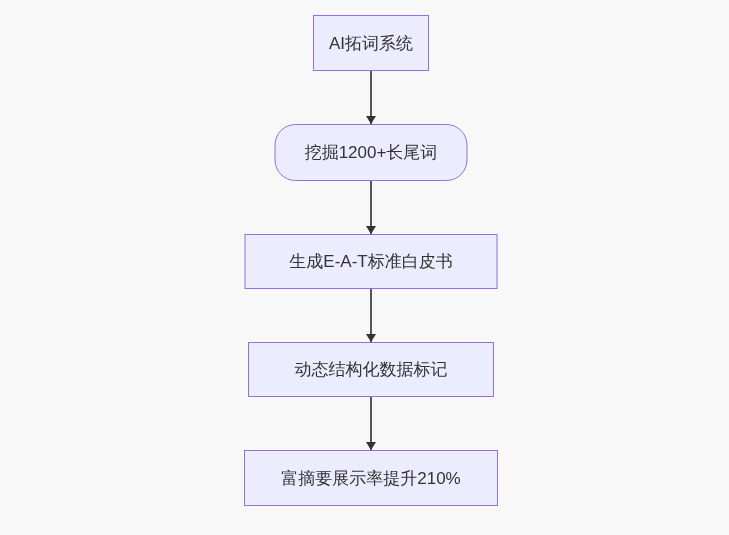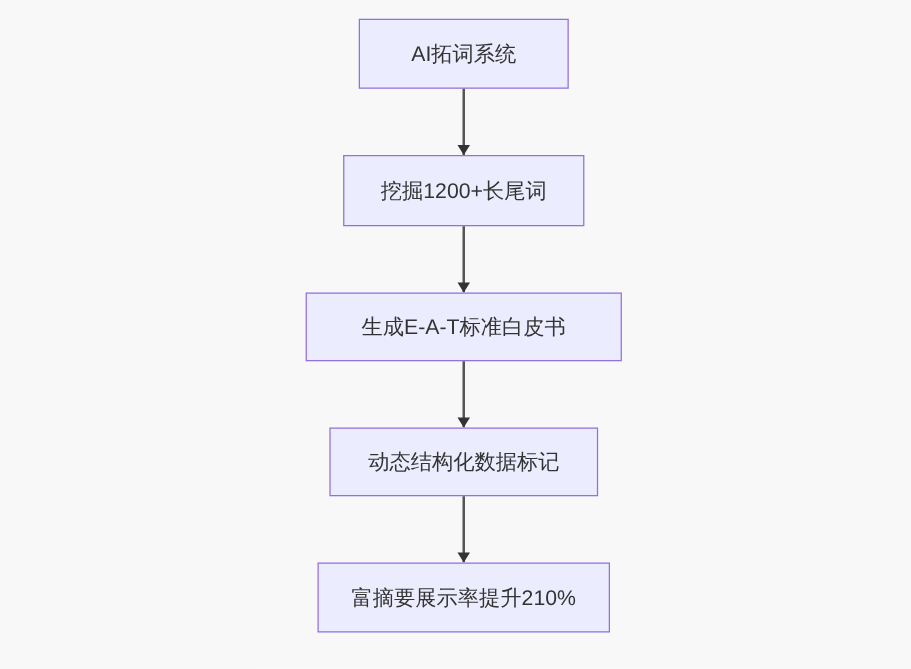--- a/index.html
+++ b/index.html
@@ -23,25 +23,25 @@
     border: 1px solid var(--node-border, #9370DB);
     color: var(--text, #333333);
     font-size: 17px;
     line-height: 1;
     display: flex;
     align-items: center;
     justify-content: center;
     white-space: nowrap;
     text-align: center;
   }
-  .node.n1 { top: 15px;  width: 168px; height: 56px; }
-  .node.n2 { top: 124px; width: 193px; height: 57px; }
+  .node.n1 { top: 15px;  width: 116px; height: 56px; }
+  .node.n2 { top: 124px; width: 193px; height: 57px; border-radius: 21px; }
   .node.n3 { top: 234px; width: 253px; height: 55px; }
-  .node.n4 { top: 342px; width: 215px; height: 55px; }
-  .node.n5 { top: 450px; width: 234px; height: 56px; }
+  .node.n4 { top: 342px; width: 246px; height: 55px; }
+  .node.n5 { top: 450px; width: 254px; height: 56px; }
 
   .arrow {
     position: absolute;
     left: 370px;
     width: 2px;
     background: var(--arrow-shaft, #555555);
   }
   .arrow.a1 { top: 71px;  height: 53px; }
   .arrow.a2 { top: 181px; height: 53px; }
   .arrow.a3 { top: 289px; height: 53px; }

